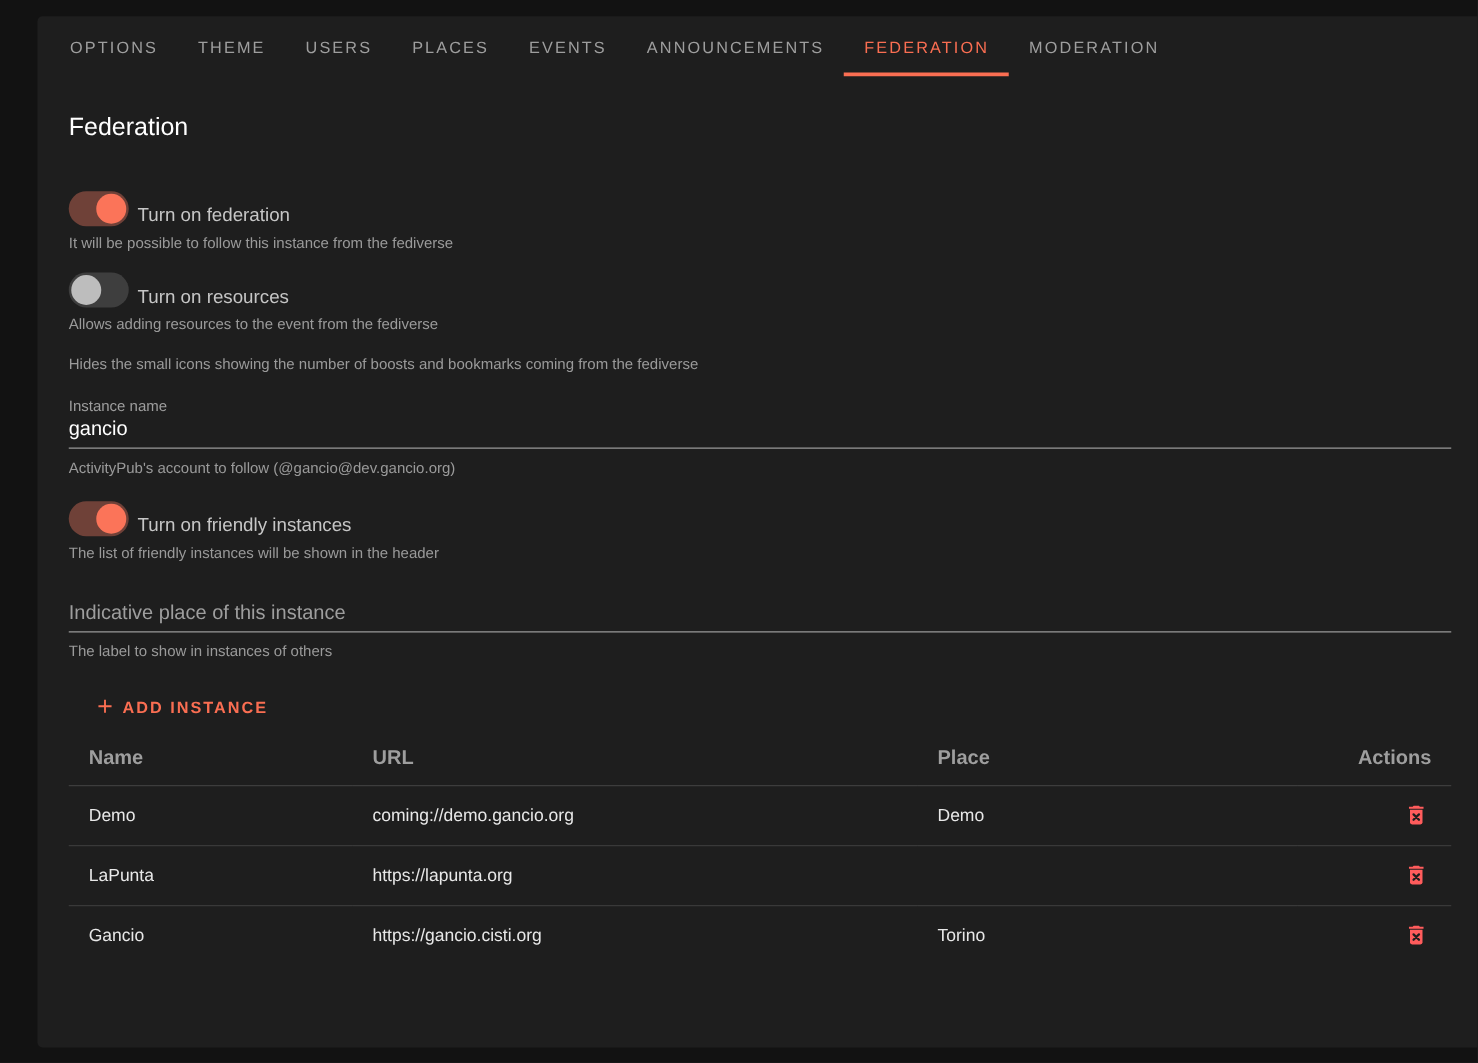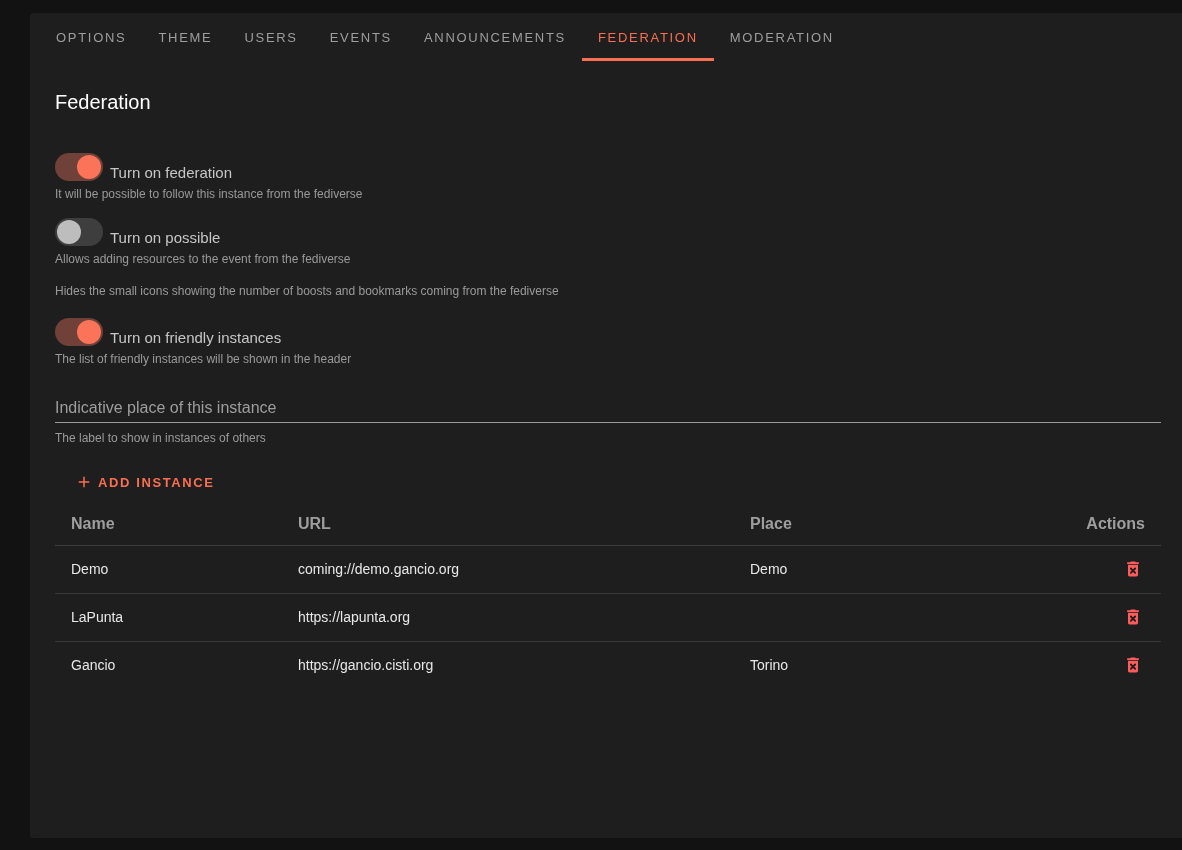--- a/index.html
+++ b/index.html
@@ -163,20 +163,21 @@
 </style>
 </head>
 <body>
 
 <div class="card">
 
   <nav class="tabs">
     <div class="tab">OPTIONS</div>
     <div class="tab">THEME</div>
     <div class="tab">USERS</div>
+    <div class="tab">PLACES</div>
     <div class="tab">EVENTS</div>
     <div class="tab">ANNOUNCEMENTS</div>
     <div class="tab active">FEDERATION</div>
     <div class="tab">MODERATION</div>
   </nav>
 
   <main class="content">
 
     <h1>Federation</h1>
 
@@ -188,29 +189,34 @@
         <span class="switch-label">Turn on federation</span>
       </div>
       <div class="hint">It will be possible to follow this instance from the fediverse</div>
     </div>
 
     <div class="group2">
       <div class="switch-row">
         <div class="switch off">
           <div class="thumb"></div>
         </div>
-        <span class="switch-label">Turn on possible</span>
+        <span class="switch-label">Turn on resources</span>
       </div>
       <div class="hint">Allows adding resources to the event from the fediverse</div>
     </div>
 
     <div class="group3">
       <div class="hint">Hides the small icons showing the number of boosts and bookmarks coming from the fediverse</div>
     </div>
 
+    <div class="field field1">
+      <div class="field-label">Instance name</div>
+      <input class="text-input" type="text" value="gancio" style="">
+      <div class="hint">ActivityPub's account to follow (@gancio@dev.gancio.org)</div>
+    </div>
 
     <div class="group4">
       <div class="switch-row">
         <div class="switch on">
           <div class="thumb"></div>
         </div>
         <span class="switch-label">Turn on friendly instances</span>
       </div>
       <div class="hint">The list of friendly instances will be shown in the header</div>
     </div>

